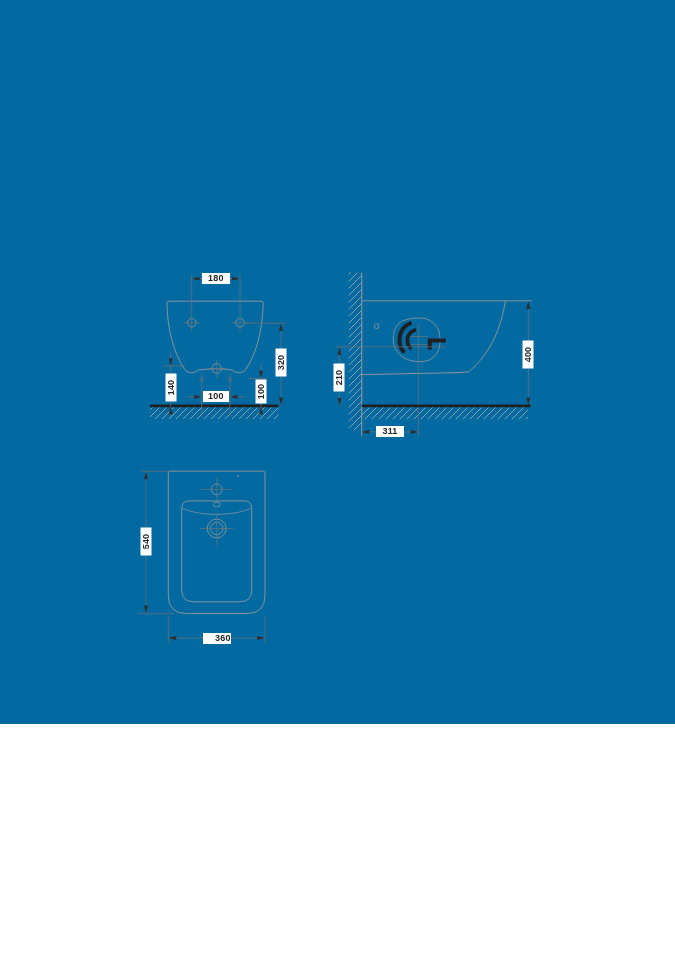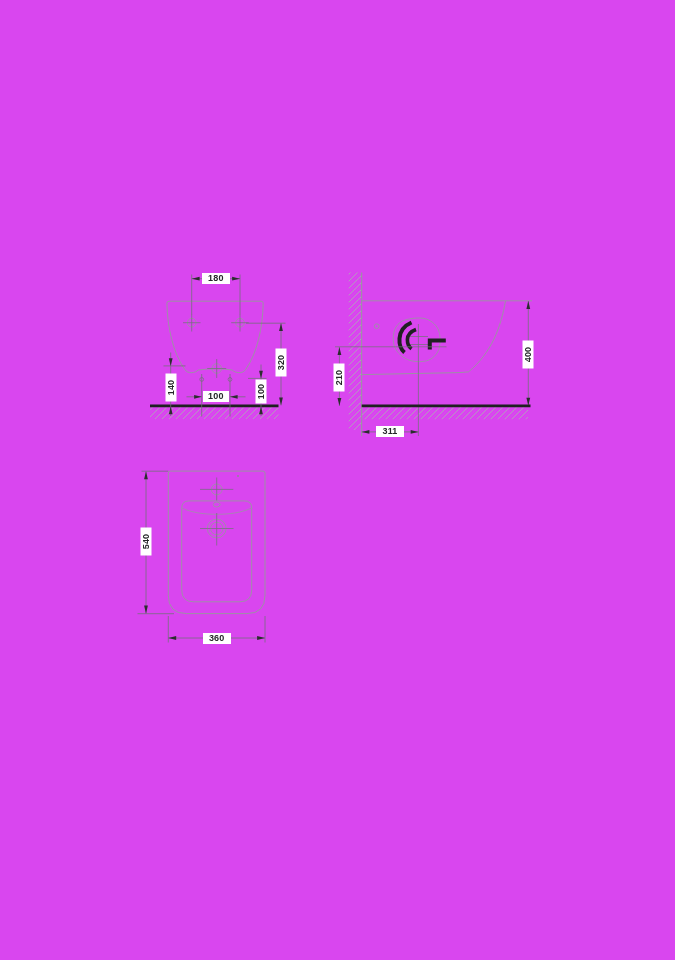--- a/index.html
+++ b/index.html
@@ -1,16 +1,16 @@
 <!DOCTYPE html>
 <html><head>
 <meta charset="utf-8">
 <style>
   html,body{margin:0;padding:0;background:#fff;}
-  .sheet{position:relative;width:675px;height:960px;background:#d946ef;overflow:hidden;
+  .sheet{position:relative;width:675px;height:724px;background:#0369a1;overflow:hidden;
          font-family:"Liberation Sans",sans-serif;}
   .sheet svg{position:absolute;left:0;top:0;}
   .dim{position:absolute;width:28px;height:11px;line-height:11px;margin:-5.5px 0 0 -14px;
        text-align:center;font-size:9px;font-weight:bold;color:#242628;background:#ffffff;
        letter-spacing:.2px;white-space:nowrap;}
   .dim.rot{transform:rotate(-90deg);}
   .dim.w26{width:26px;margin-left:-13px;}
   .dim.w24{width:24px;margin-left:-12px;}
 </style>
 </head>
@@ -160,15 +160,15 @@
   <div class="dim rot" style="left:281px;top:362.5px;">320</div>
   <div class="dim rot" style="left:170.7px;top:387.5px;">140</div>
   <div class="dim rot w24" style="left:261px;top:391.5px;">100</div>
   <div class="dim w26" style="left:215.8px;top:396.9px;">100</div>
 
   <div class="dim rot" style="left:339.4px;top:377.5px;">210</div>
   <div class="dim rot" style="left:528.3px;top:354px;">400</div>
   <div class="dim" style="left:390px;top:431.9px;">311</div>
 
   <div class="dim rot" style="left:146px;top:541px;">540</div>
-  <div class="dim" style="left:216.7px;top:638.2px;">360</div>
+  <div class="dim" style="left:216.7px;top:638.2px;text-align:right;">360</div>
 
 </div>
 
 </body></html>

